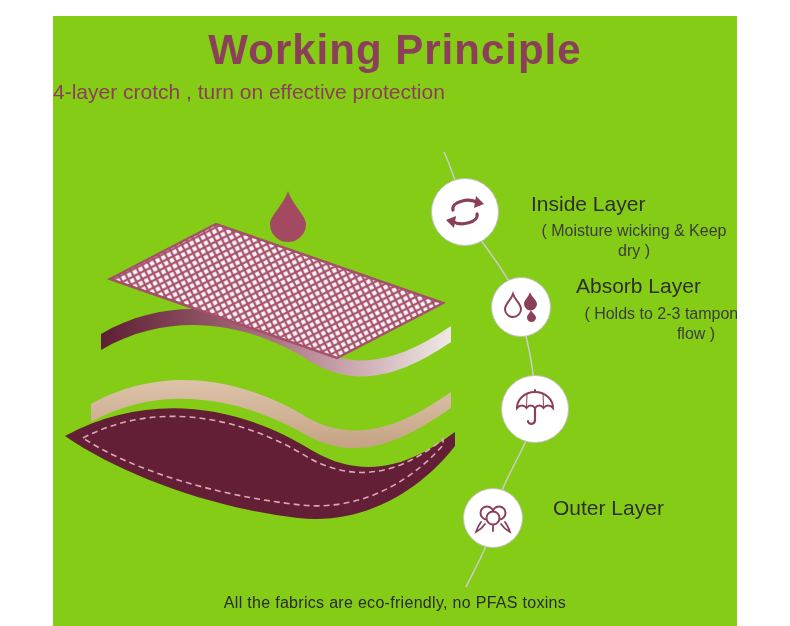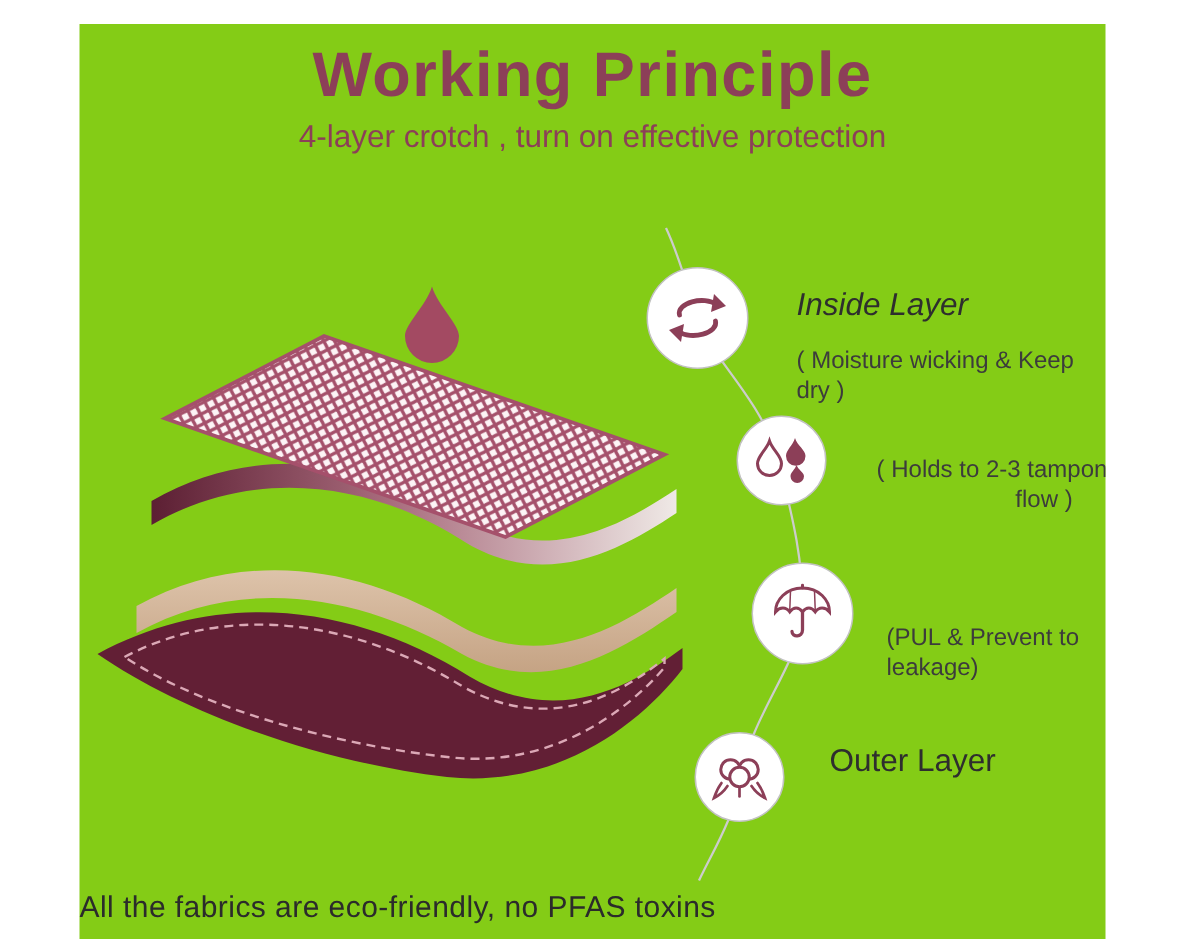--- a/index.html
+++ b/index.html
@@ -1,41 +1,41 @@
 <!DOCTYPE html>
 <html><head>
 <meta charset="utf-8">
 <style>
   html,body{margin:0;padding:0;background:#ffffff;}
   body{font-family:"Liberation Sans","DejaVu Sans",sans-serif;}
   .page{position:relative;width:684px;height:626px;background:#84cc16;overflow:hidden;margin:16px auto;}
   .title{position:absolute;top:10px;left:0;width:100%;text-align:center;
          font-size:42px;font-weight:bold;color:#8c3f58;letter-spacing:1px;}
-  .subtitle{position:absolute;top:64px;left:0;width:100%;text-align:center;
+  .subtitle{position:absolute;top:64px;left:0;width:100%;
          font-size:21px;color:#8c3f58;}
   .diagram{position:absolute;left:0;top:130px;}
   .connector{position:absolute;left:0;top:0;pointer-events:none;}
   .circle{position:absolute;background:#fff;border:1.5px solid #c2c2c2;border-radius:50%;
           display:flex;align-items:center;justify-content:center;box-sizing:border-box;}
   .c1{left:378px;top:162px;width:68px;height:68px;}
   .c2{left:438px;top:261px;width:60px;height:60px;}
   .c3{left:448px;top:359px;width:68px;height:68px;}
   .c4{left:410px;top:472px;width:60px;height:60px;}
   .label-h{position:absolute;font-size:21px;color:#2e2e2e;white-space:nowrap;}
   .label-s{position:absolute;font-size:16px;color:#3c3c3c;line-height:1.25;}
-  .h1{left:478px;top:176px;font-style:italic;}
-  .s1{left:478px;top:215px;}
+  .h1{left:478px;top:176px;}
+  .s1{left:478px;top:205px;text-align:center;}
   .h2{left:523px;top:258px;}
   .s2{left:527px;top:288px;width:232px;text-align:center;}
   .h3{left:538px;top:370px;}
   .s3{left:538px;top:400px;}
   .h4{left:500px;top:480px;}
   .s4{left:500px;top:510px;}
-  .footer{position:absolute;top:578px;left:0;width:100%;
-          font-size:20px;color:#2b2b2b;letter-spacing:0.3px;}
+  .footer{position:absolute;top:578px;left:0;width:100%;text-align:center;
+          font-size:16px;color:#2b2b2b;letter-spacing:0.3px;}
 </style>
 </head>
 <body>
 
 <div class="page">
 
   <div class="title">Working Principle</div>
   <div class="subtitle">4-layer crotch , turn on effective protection</div>
 
   <svg class="diagram" width="430" height="440" viewBox="0 0 430 440">
@@ -82,31 +82,31 @@
   <div class="label-h h1">Inside Layer</div>
   <div class="label-s s1">( Moisture wicking &amp; Keep dry )</div>
 
   <div class="circle c2">
     <svg width="40" height="34" viewBox="0 0 40 34">
       <path d="M12 4 C10 10 4 14 4 19 A8 8 0 0 0 20 19 C20 14 14 10 12 4 Z" fill="none" stroke="#8c3f58" stroke-width="2"></path>
       <path d="M29 2 C27.5 7 23 10 23 14 A6.5 6.5 0 0 0 36 14 C36 10 30.5 7 29 2 Z" fill="#8c3f58"></path>
       <path d="M30 20 C29 23 26 25 26 27.5 A4.5 4.5 0 0 0 35 27.5 C35 25 31 23 30 20 Z" fill="#8c3f58"></path>
     </svg>
   </div>
+  <div class="label-h h2">Absorb Layer</div>
   <div class="label-s s2">( Holds to 2-3 tampons worth of flow )</div>
 
   <div class="circle c3">
     <svg width="42" height="40" viewBox="0 0 42 40">
       <path d="M21 3 L21 1" stroke="#8c3f58" stroke-width="2" stroke-linecap="round"></path>
       <path d="M21 3 C10 3 3 11 3 19 C6 15.5 10 15.5 12.5 19 C15 15.5 18.5 15.5 21 19 C23.5 15.5 27 15.5 29.5 19 C32 15.5 36 15.5 39 19 C39 11 32 3 21 3 Z" fill="none" stroke="#8c3f58" stroke-width="2"></path>
       <path d="M13 5 L12.5 18 M29 5 L29.5 18" stroke="#8c3f58" stroke-width="1"></path>
       <path d="M21 19 L21 31 C21 36 14 36 14 32" fill="none" stroke="#8c3f58" stroke-width="2.2" stroke-linecap="round"></path>
     </svg>
   </div>
-  <div class="label-s s3">(PUL &amp; Prevent to leakage)</div>
 
   <div class="circle c4">
     <svg width="40" height="34" viewBox="0 0 40 34">
       <circle cx="14" cy="12" r="6.5" fill="#fff" stroke="#8c3f58" stroke-width="2"></circle>
       <circle cx="26" cy="12" r="6.5" fill="#fff" stroke="#8c3f58" stroke-width="2"></circle>
       <circle cx="20" cy="17" r="6.5" fill="#fff" stroke="#8c3f58" stroke-width="2"></circle>
       <path d="M8 21 C5 25 4 28 3 31 C7 29 10 26 12 23" fill="none" stroke="#8c3f58" stroke-width="1.8" stroke-linecap="round"></path>
       <path d="M32 21 C35 25 36 28 37 31 C33 29 30 26 28 23" fill="none" stroke="#8c3f58" stroke-width="1.8" stroke-linecap="round"></path>
       <path d="M20 24 L20 30" stroke="#8c3f58" stroke-width="1.8" stroke-linecap="round"></path>
     </svg>

